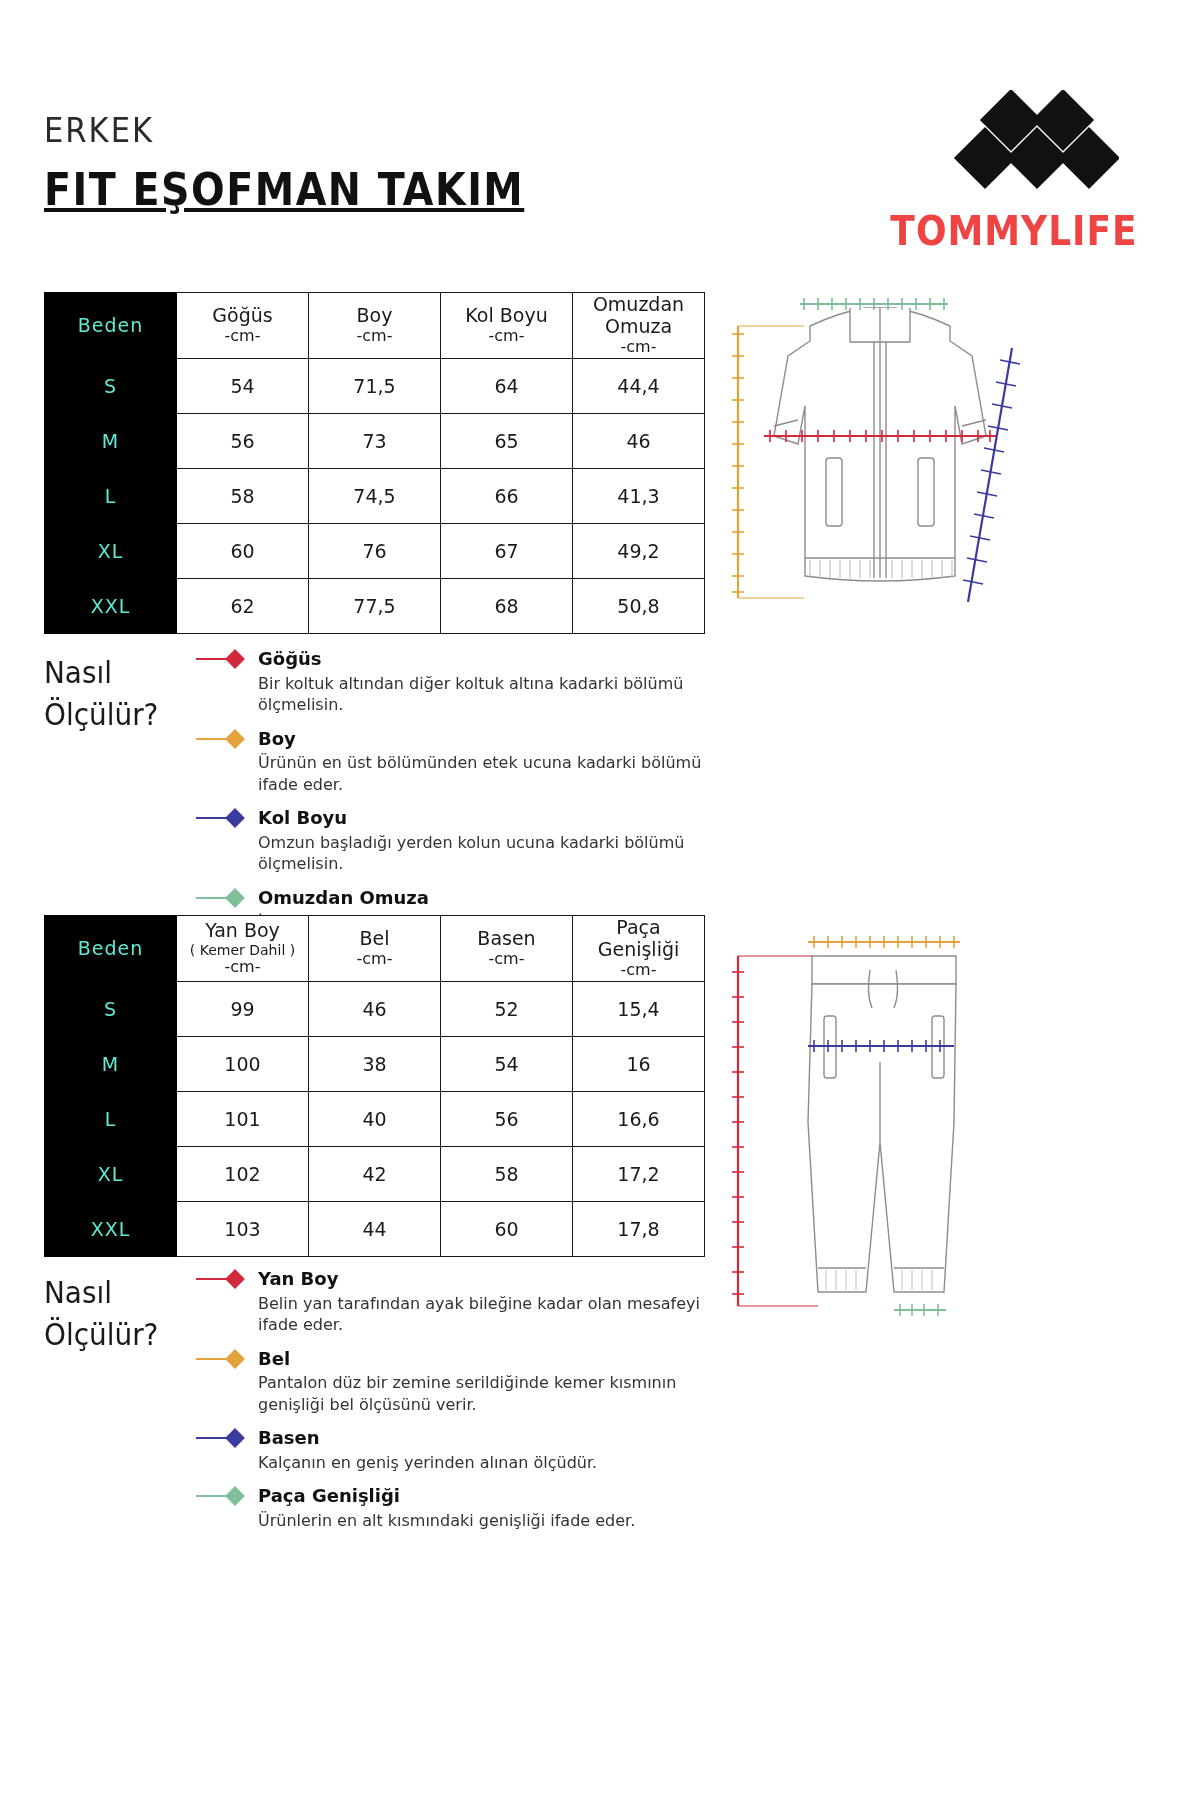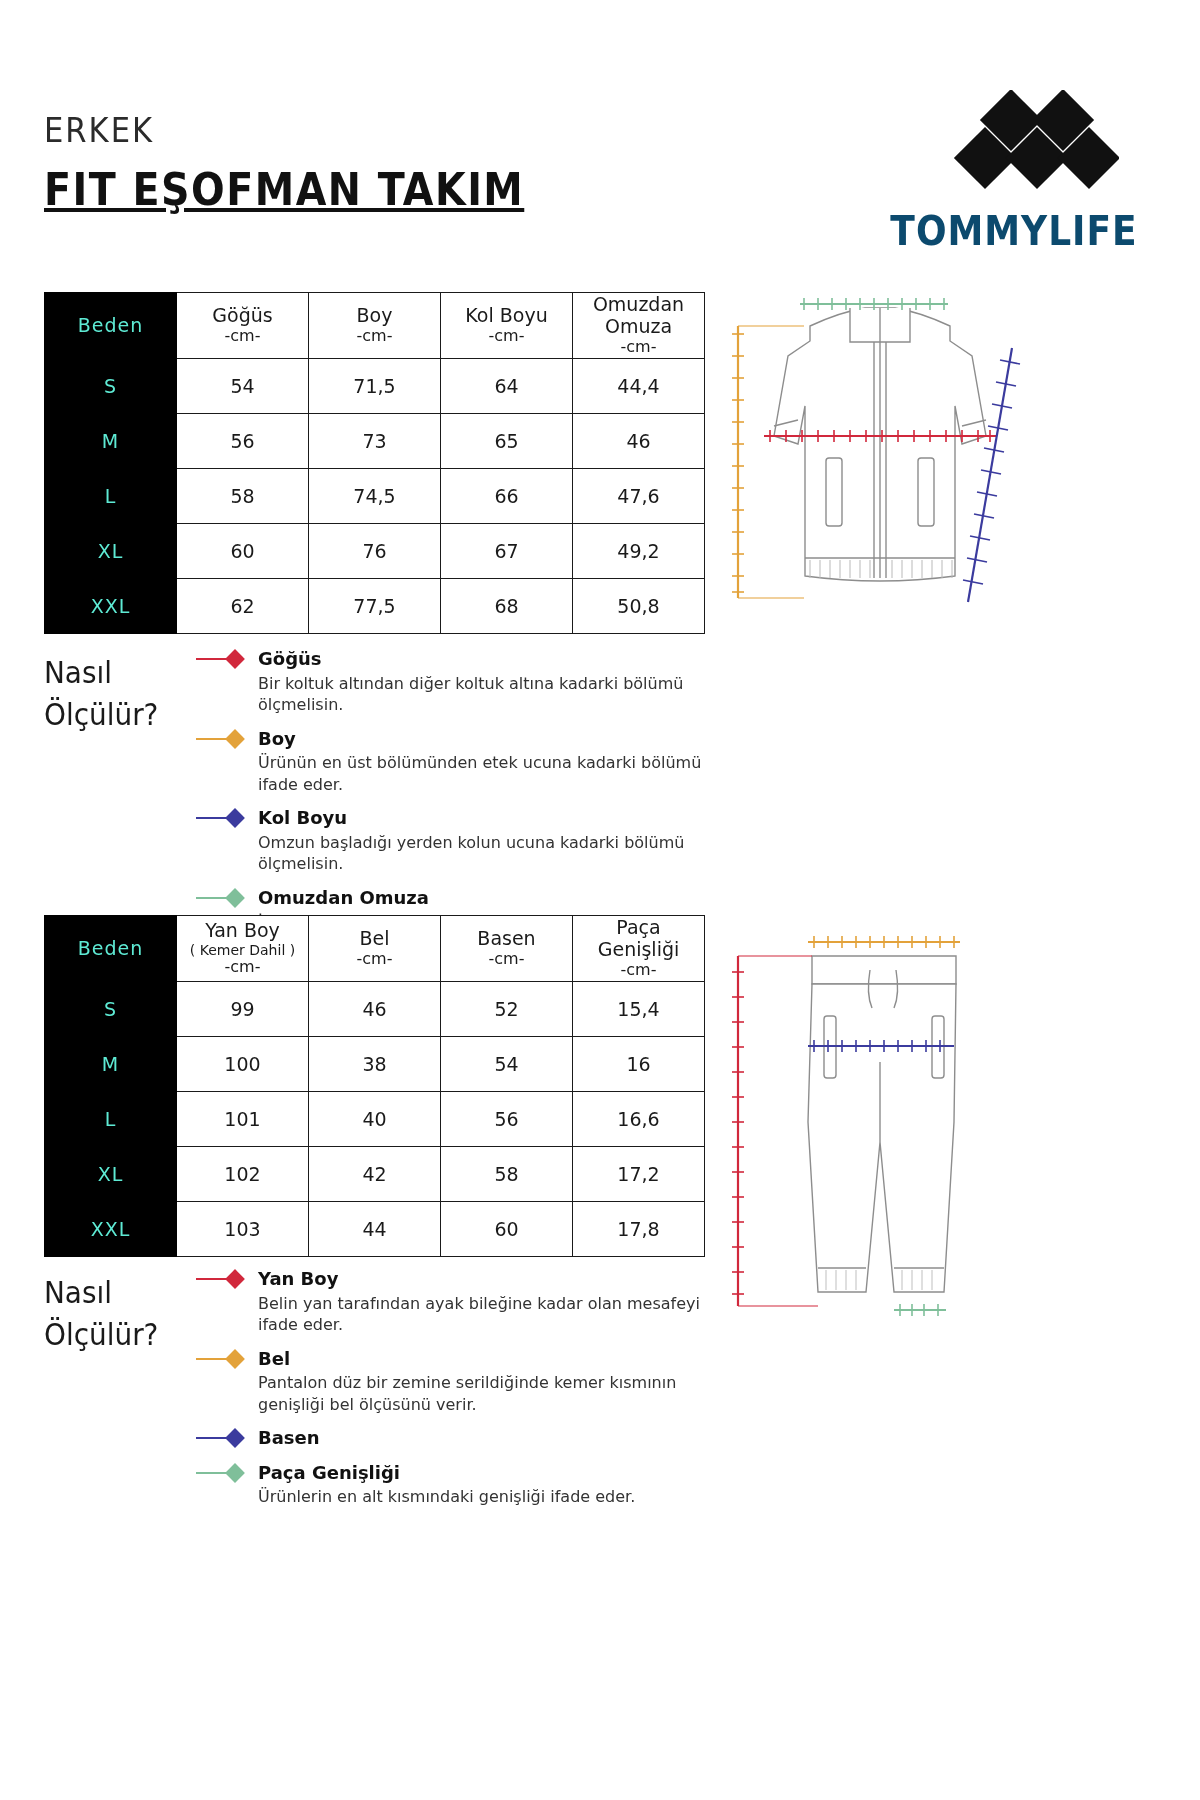--- a/index.html
+++ b/index.html
@@ -47,21 +47,21 @@
     right: 0; top: -20px;
     width: 300px;
     text-align: center;
   }
   .brand-mark { display: block; margin: 0 auto; }
   .brand-name {
     margin-top: 14px;
     font-size: 40px;
     font-weight: 700;
     letter-spacing: 1px;
-    color: #0c4a6e;
+    color: #ef4444;
     font-family: "DejaVu Sans Condensed", "Liberation Sans", sans-serif;
   }
 
   
   .size-table {
     position: absolute;
     border-collapse: collapse;
     width: 660px;
     table-layout: fixed;
     background: #fff;
@@ -220,21 +220,21 @@
         <td>56</td>
         <td>73</td>
         <td>65</td>
         <td>46</td>
       </tr>
       <tr>
         <td class="col-size">L</td>
         <td>58</td>
         <td>74,5</td>
         <td>66</td>
-        <td>47,6</td>
+        <td>41,3</td>
       </tr>
       <tr>
         <td class="col-size">XL</td>
         <td>60</td>
         <td>76</td>
         <td>67</td>
         <td>49,2</td>
       </tr>
       <tr>
         <td class="col-size">XXL</td>
@@ -577,20 +577,21 @@
         </span>
         <div class="legend-label">Bel</div>
         <div class="legend-desc">Pantalon düz bir zemine serildiğinde kemer kısmının genişliği bel ölçüsünü verir.</div>
       </div>
       <div class="legend-row">
         <span class="marker">
           <span class="mk-line" style="background:#3b3b9e"></span>
           <span class="mk-diamond" style="background:#3b3b9e"></span>
         </span>
         <div class="legend-label">Basen</div>
+        <div class="legend-desc">Kalçanın en geniş yerinden alınan ölçüdür.</div>
       </div>
       <div class="legend-row">
         <span class="marker">
           <span class="mk-line" style="background:#7fbf9a"></span>
           <span class="mk-diamond" style="background:#7fbf9a"></span>
         </span>
         <div class="legend-label">Paça Genişliği</div>
         <div class="legend-desc">Ürünlerin en alt kısmındaki genişliği ifade eder.</div>
       </div>
     </div>

